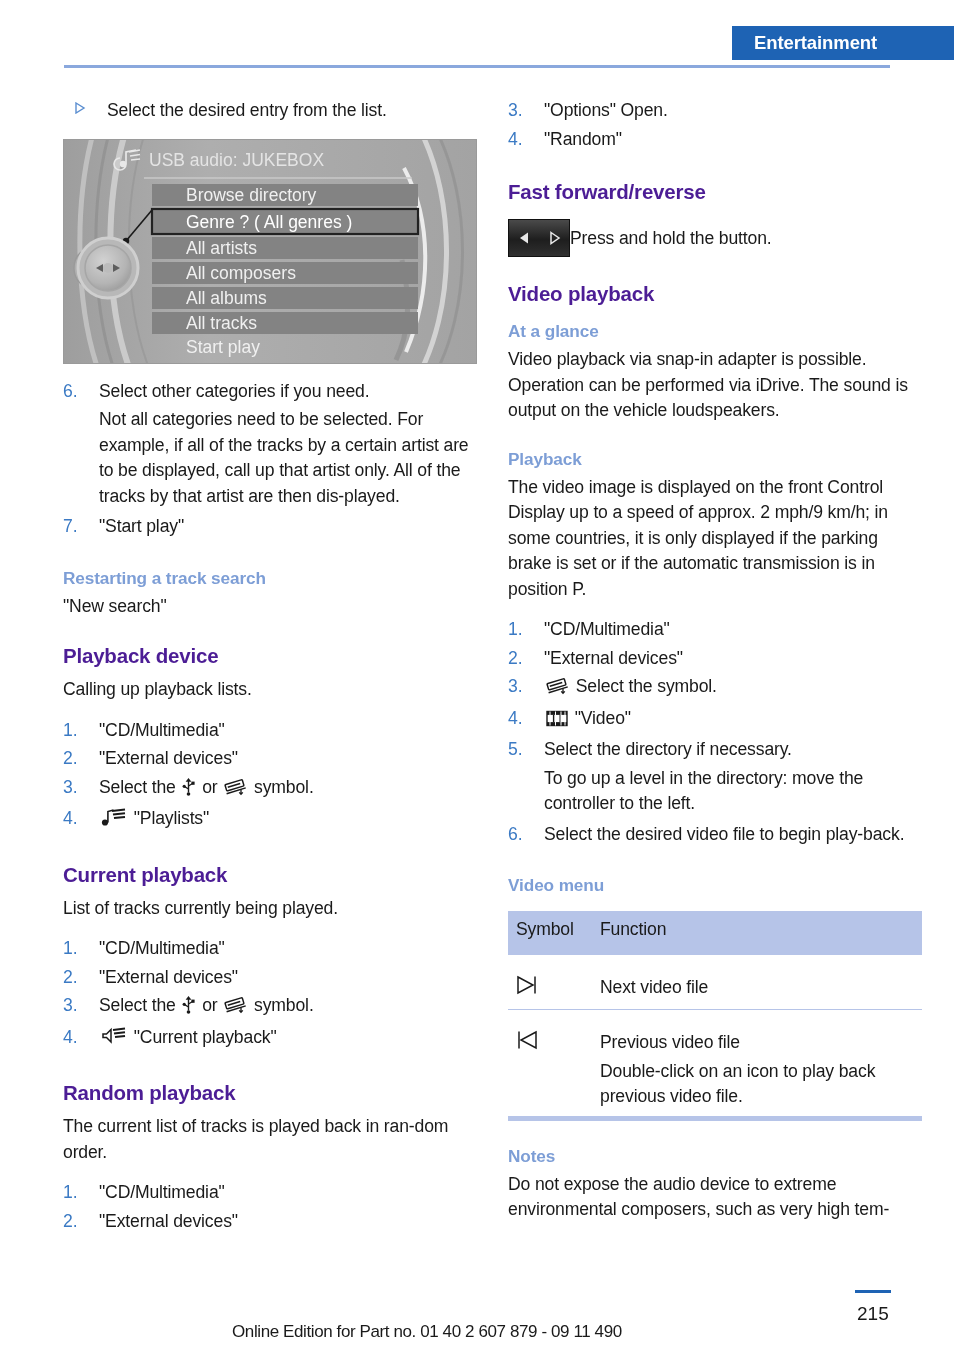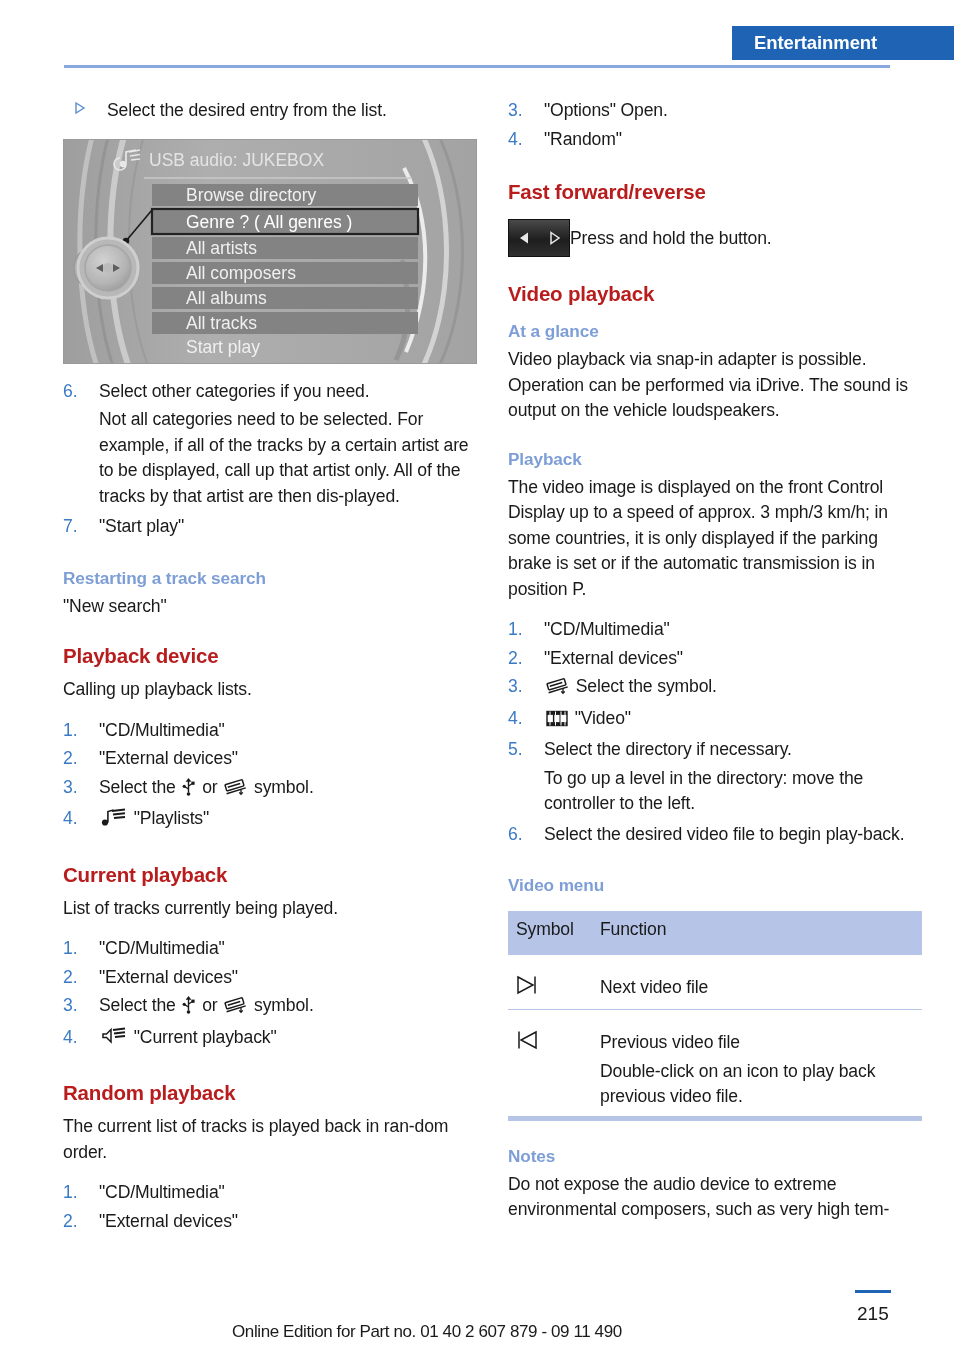--- a/index.html
+++ b/index.html
@@ -70,21 +70,21 @@
   p.body {
     font-size: 17.6px;
     line-height: 1.45;
     margin: 0 0 0 0;
     color: #1a1a1a;
     letter-spacing: -0.15px;
   }
   h2.sect {
     font-size: 20.5px;
     font-weight: bold;
-    color: #b91c1c;
+    color: #4c1d95;
     margin: 0;
     letter-spacing: -0.2px;
   }
   h3.sub {
     font-size: 17.2px;
     font-weight: bold;
     color: #7d9ed6;
     margin: 0;
     letter-spacing: -0.1px;
   }
@@ -478,21 +478,21 @@
   <div class="sp-md"></div>
 
   <h3 class="sub">At a glance</h3>
   <div class="sp-xs"></div>
   <p class="body">Video playback via snap-in adapter is possible. Operation can be performed via iDrive. The sound is output on the vehicle loudspeakers.</p>
 
   <div class="sp-lg"></div>
 
   <h3 class="sub">Playback</h3>
   <div class="sp-xs"></div>
-  <p class="body">The video image is displayed on the front Control Display up to a speed of approx. 3 mph/3 km/h; in some countries, it is only displayed if the parking brake is set or if the automatic transmission is in position P.</p>
+  <p class="body">The video image is displayed on the front Control Display up to a speed of approx. 2 mph/9 km/h; in some countries, it is only displayed if the parking brake is set or if the automatic transmission is in position P.</p>
   <div class="sp-md"></div>
 
   <div class="step">
     <span class="num">1.</span>
     <span class="txt">"CD/Multimedia"</span>
   </div>
   <div class="step">
     <span class="num">2.</span>
     <span class="txt">"External devices"</span>
   </div>

